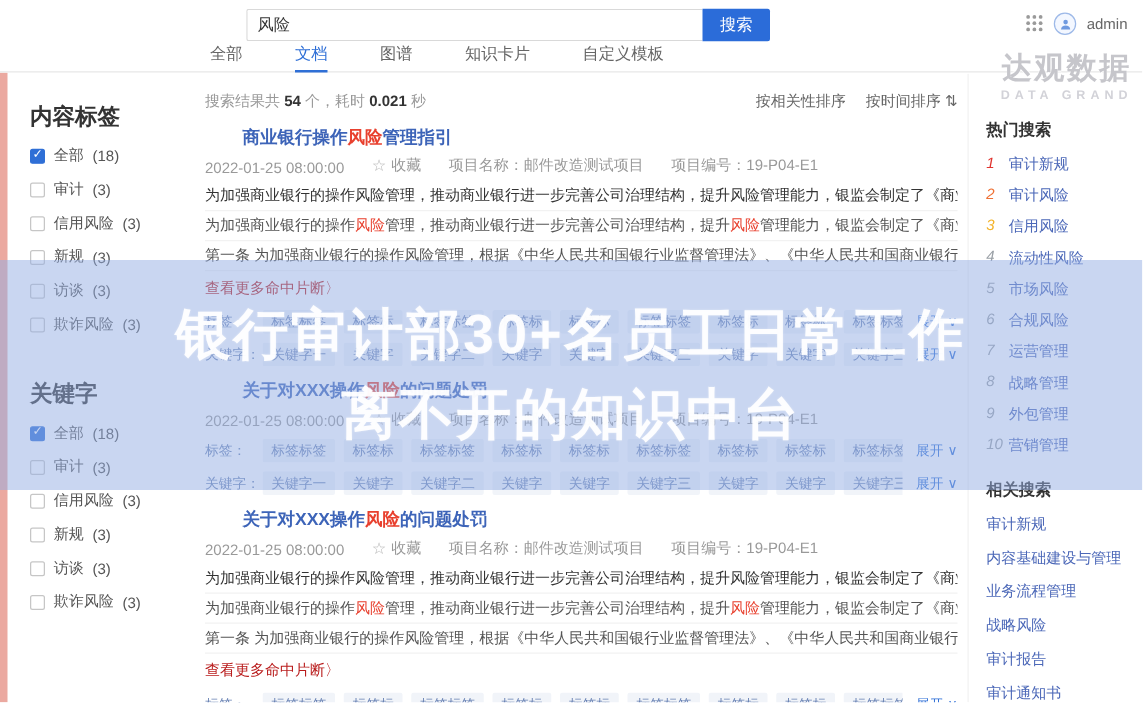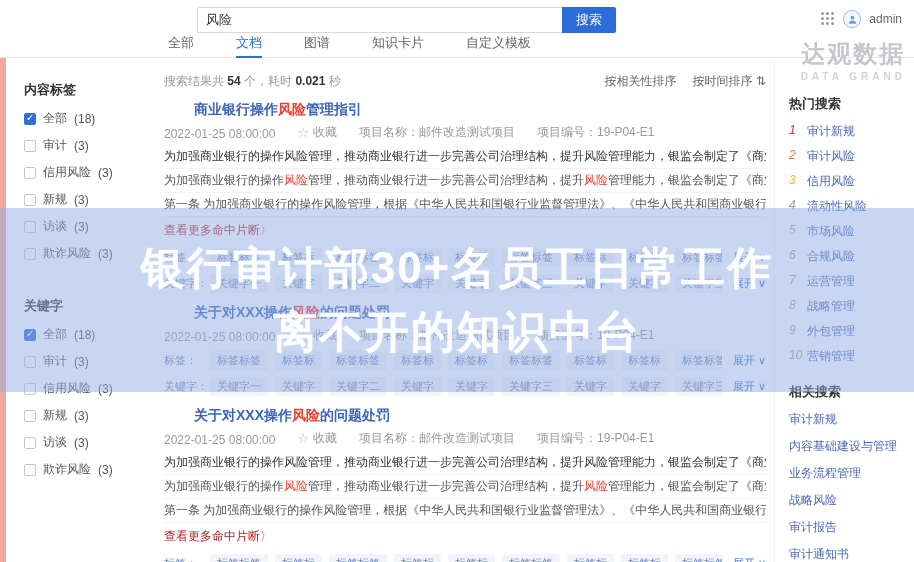--- a/index.html
+++ b/index.html
@@ -22,21 +22,21 @@
 
   
   .edge-strip { position:absolute; left:0; top:58px; width:6px; height:504px; background:#eba9a0; z-index:1; }
   .content { position:absolute; top:59px; left:0; width:914px; height:503px; display:flex; }
   .left-col { width:152px; margin-left:8px; padding-top:14px; background:#fff; }
   .main-col { width:606px; margin-left:4px; padding:10px 4px 0 0; }
   .right-col { width:140px; margin-left:4px; padding:6px 0 0 14px; border-left:1px solid #f2f2f2; }
 
   
   .side-section { margin-bottom:22px; }
-  .side-title { font-size:13px; font-weight:bold; color:#333; padding:8px 0 6px 16px; }
+  .side-title { font-size:18px; font-weight:bold; color:#333; padding:8px 0 6px 16px; }
   .check-item { display:flex; align-items:center; gap:7px; padding:5px 0 5px 16px; font-size:12px; color:#555; cursor:pointer; }
   .cb { width:12px; height:12px; border:1px solid #c6c6c6; border-radius:2px; background:#fff; position:relative; flex:0 0 12px; }
   .cb[data-checked="true"] { background:#2f6fd6; border-color:#2f6fd6; }
   .cb[data-checked="true"]::after { content:"✓"; position:absolute; left:1px; top:-2px; color:#fff; font-size:10px; }
 
   
   .stats-row { display:flex; justify-content:space-between; align-items:center; font-size:12px; color:#999; margin:4px 0 6px; }
   .stats b { color:#333; }
   .sort-links { display:flex; gap:16px; font-size:12px; color:#666; }
   .sort-item { cursor:pointer; }

